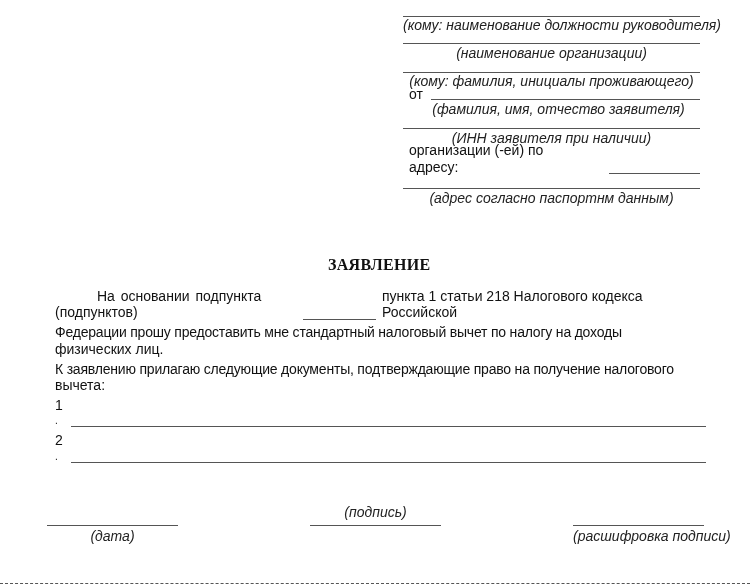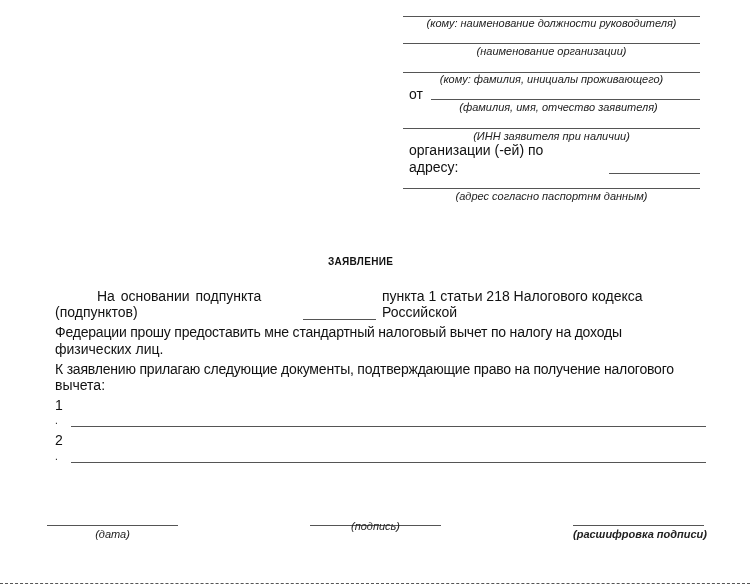--- a/index.html
+++ b/index.html
@@ -2,25 +2,25 @@
 <html><head>
   <meta charset="utf-8">
   <style>
     html, body { margin: 0; padding: 0; }
     body {
       width: 750px; height: 588px; background: #ffffff; position: relative; overflow: hidden;
       font-family: "Liberation Sans", sans-serif; color: #111111;
     }
     .rule { position: absolute; height: 0; border-top: 1px solid #555555; }
     .cap {
-      position: absolute; font-style: italic; font-size: 11px; color: #222222;
+      position: absolute; font-style: italic; font-size: 14px; color: #222222;
       text-align: center; white-space: nowrap;
     }
     .txt { position: absolute; font-size: 14px; line-height: 17px; white-space: nowrap; color: #111111; }
-    .title { position: absolute; font-weight: bold; font-size: 10px; letter-spacing: 0.3px; }
+    .title { position: absolute; font-weight: bold; font-size: 16px; letter-spacing: 0.3px; font-family: Liberation Serif, serif; }
     .dashed {
       position: absolute; left: 0; width: 750px; height: 0;
       border-top: 1px dashed #555555; top: 583px;
     }
   </style>
 </head>
 <body>
 
 <div>
   <div class="rule" style="left:403px; top:16px; width:297px;"></div>
@@ -74,19 +74,19 @@
     <div class="txt" style="left:55px; top:448px; font-size:10px;">.</div>
     <div class="rule" style="left:71px; top:462px; width:635px;"></div>
   </div>
 </div>
 
 <div>
   <div class="rule" style="left:47px; top:525px; width:131px;"></div>
   <div class="cap" style="left:47px; top:528px; width:131px;">(дата)</div>
 
   <div class="rule" style="left:310px; top:525px; width:131px;"></div>
-  <div class="cap" style="left:310px; top:520px; width:131px;font-style:italic;">(подпись)</div>
+  <div class="cap" style="left:310px; top:504px; width:131px;font-style:italic;">(подпись)</div>
 
   <div class="rule" style="left:573px; top:525px; width:131px;"></div>
-  <div class="cap" style="left:573px; top:528px; width:131px;font-weight:bold;">(расшифровка подписи)</div>
+  <div class="cap" style="left:573px; top:528px; width:131px;">(расшифровка подписи)</div>
 </div>
 
 <div class="dashed"></div>
 
 </body></html>

